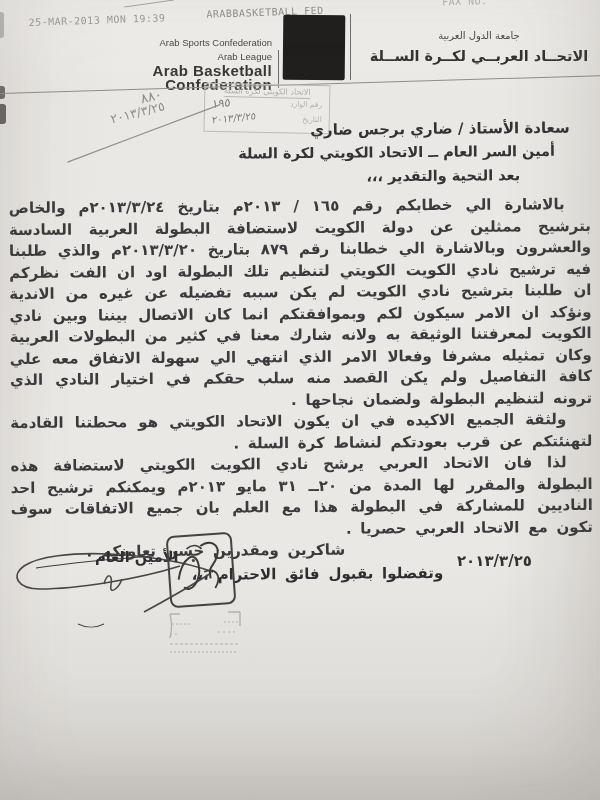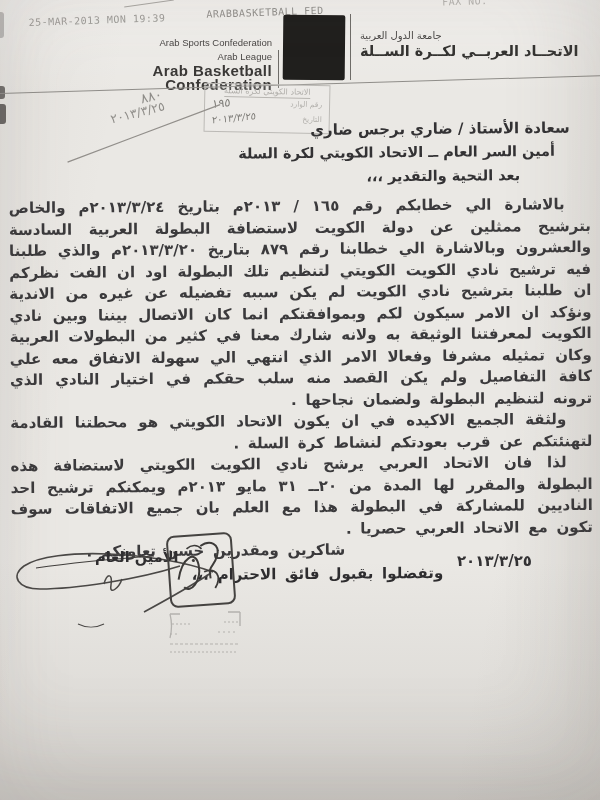--- a/index.html
+++ b/index.html
@@ -29,23 +29,23 @@
   .paper-top-edge{position:absolute;left:124px;top:3px;width:50px;height:1px;background:#a7a5a1;transform:rotate(-8deg);}
 
   
   .lh-en{position:absolute;left:60px;top:36px;width:212px;text-align:right;
     font-family:"Liberation Sans","DejaVu Sans",sans-serif;font-size:9.5px;line-height:14px;color:#4a4846;}
   .lh-en .b{font-weight:bold;font-size:15px;letter-spacing:.4px;color:#3a3836;}
   .lh-vline{position:absolute;width:1px;background:#6e6c68;}
   .v1{left:278px;top:50px;height:38px;}
   .v2{left:350px;top:14px;height:66px;}
   .black-box{position:absolute;left:283px;top:15px;width:62px;height:65px;background:#201f1d;border-radius:2px;transform:rotate(.6deg);}
-  .lh-ar{position:absolute;right:2px;top:29px;width:238px;text-align:left;direction:rtl;color:#4a4846;}
+  .lh-ar{position:absolute;right:2px;top:29px;width:238px;text-align:center;direction:rtl;color:#4a4846;}
   .lh-ar .l1,.lh-ar .l2{font-size:10px;line-height:13px;}
-  .lh-ar .l3{font-weight:bold;font-size:14.5px;color:#353432;margin-top:1px;}
+  .lh-ar .l3{font-weight:bold;font-size:14.5px;color:#353432;margin-top:6px;}
   .lh-rule{position:absolute;left:-6px;top:84px;width:616px;height:1.3px;background:#8f8d89;transform:rotate(-1.7deg);}
 
   
   .rcv-stamp{position:absolute;left:204px;top:84px;width:124px;height:47px;border:1px solid #bcbab6;
     transform:rotate(1.2deg);direction:rtl;color:#adaba7;background:rgba(255,255,255,.12);}
   .rcv-title{font-size:8px;text-align:center;padding-top:2px;color:#b0aeaa;}
   .rcv-title span{border-bottom:1px solid #b8b6b2;padding-bottom:1px;}
   .rcv-row{display:flex;justify-content:space-between;align-items:center;padding:0 7px;height:15px;}
   .rcv-lbl{font-size:7.5px;color:#b3b1ad;}
   .rcv-val{font-size:11.5px;color:#7e7c78;transform:rotate(-7deg) skewX(-8deg);letter-spacing:1px;}

